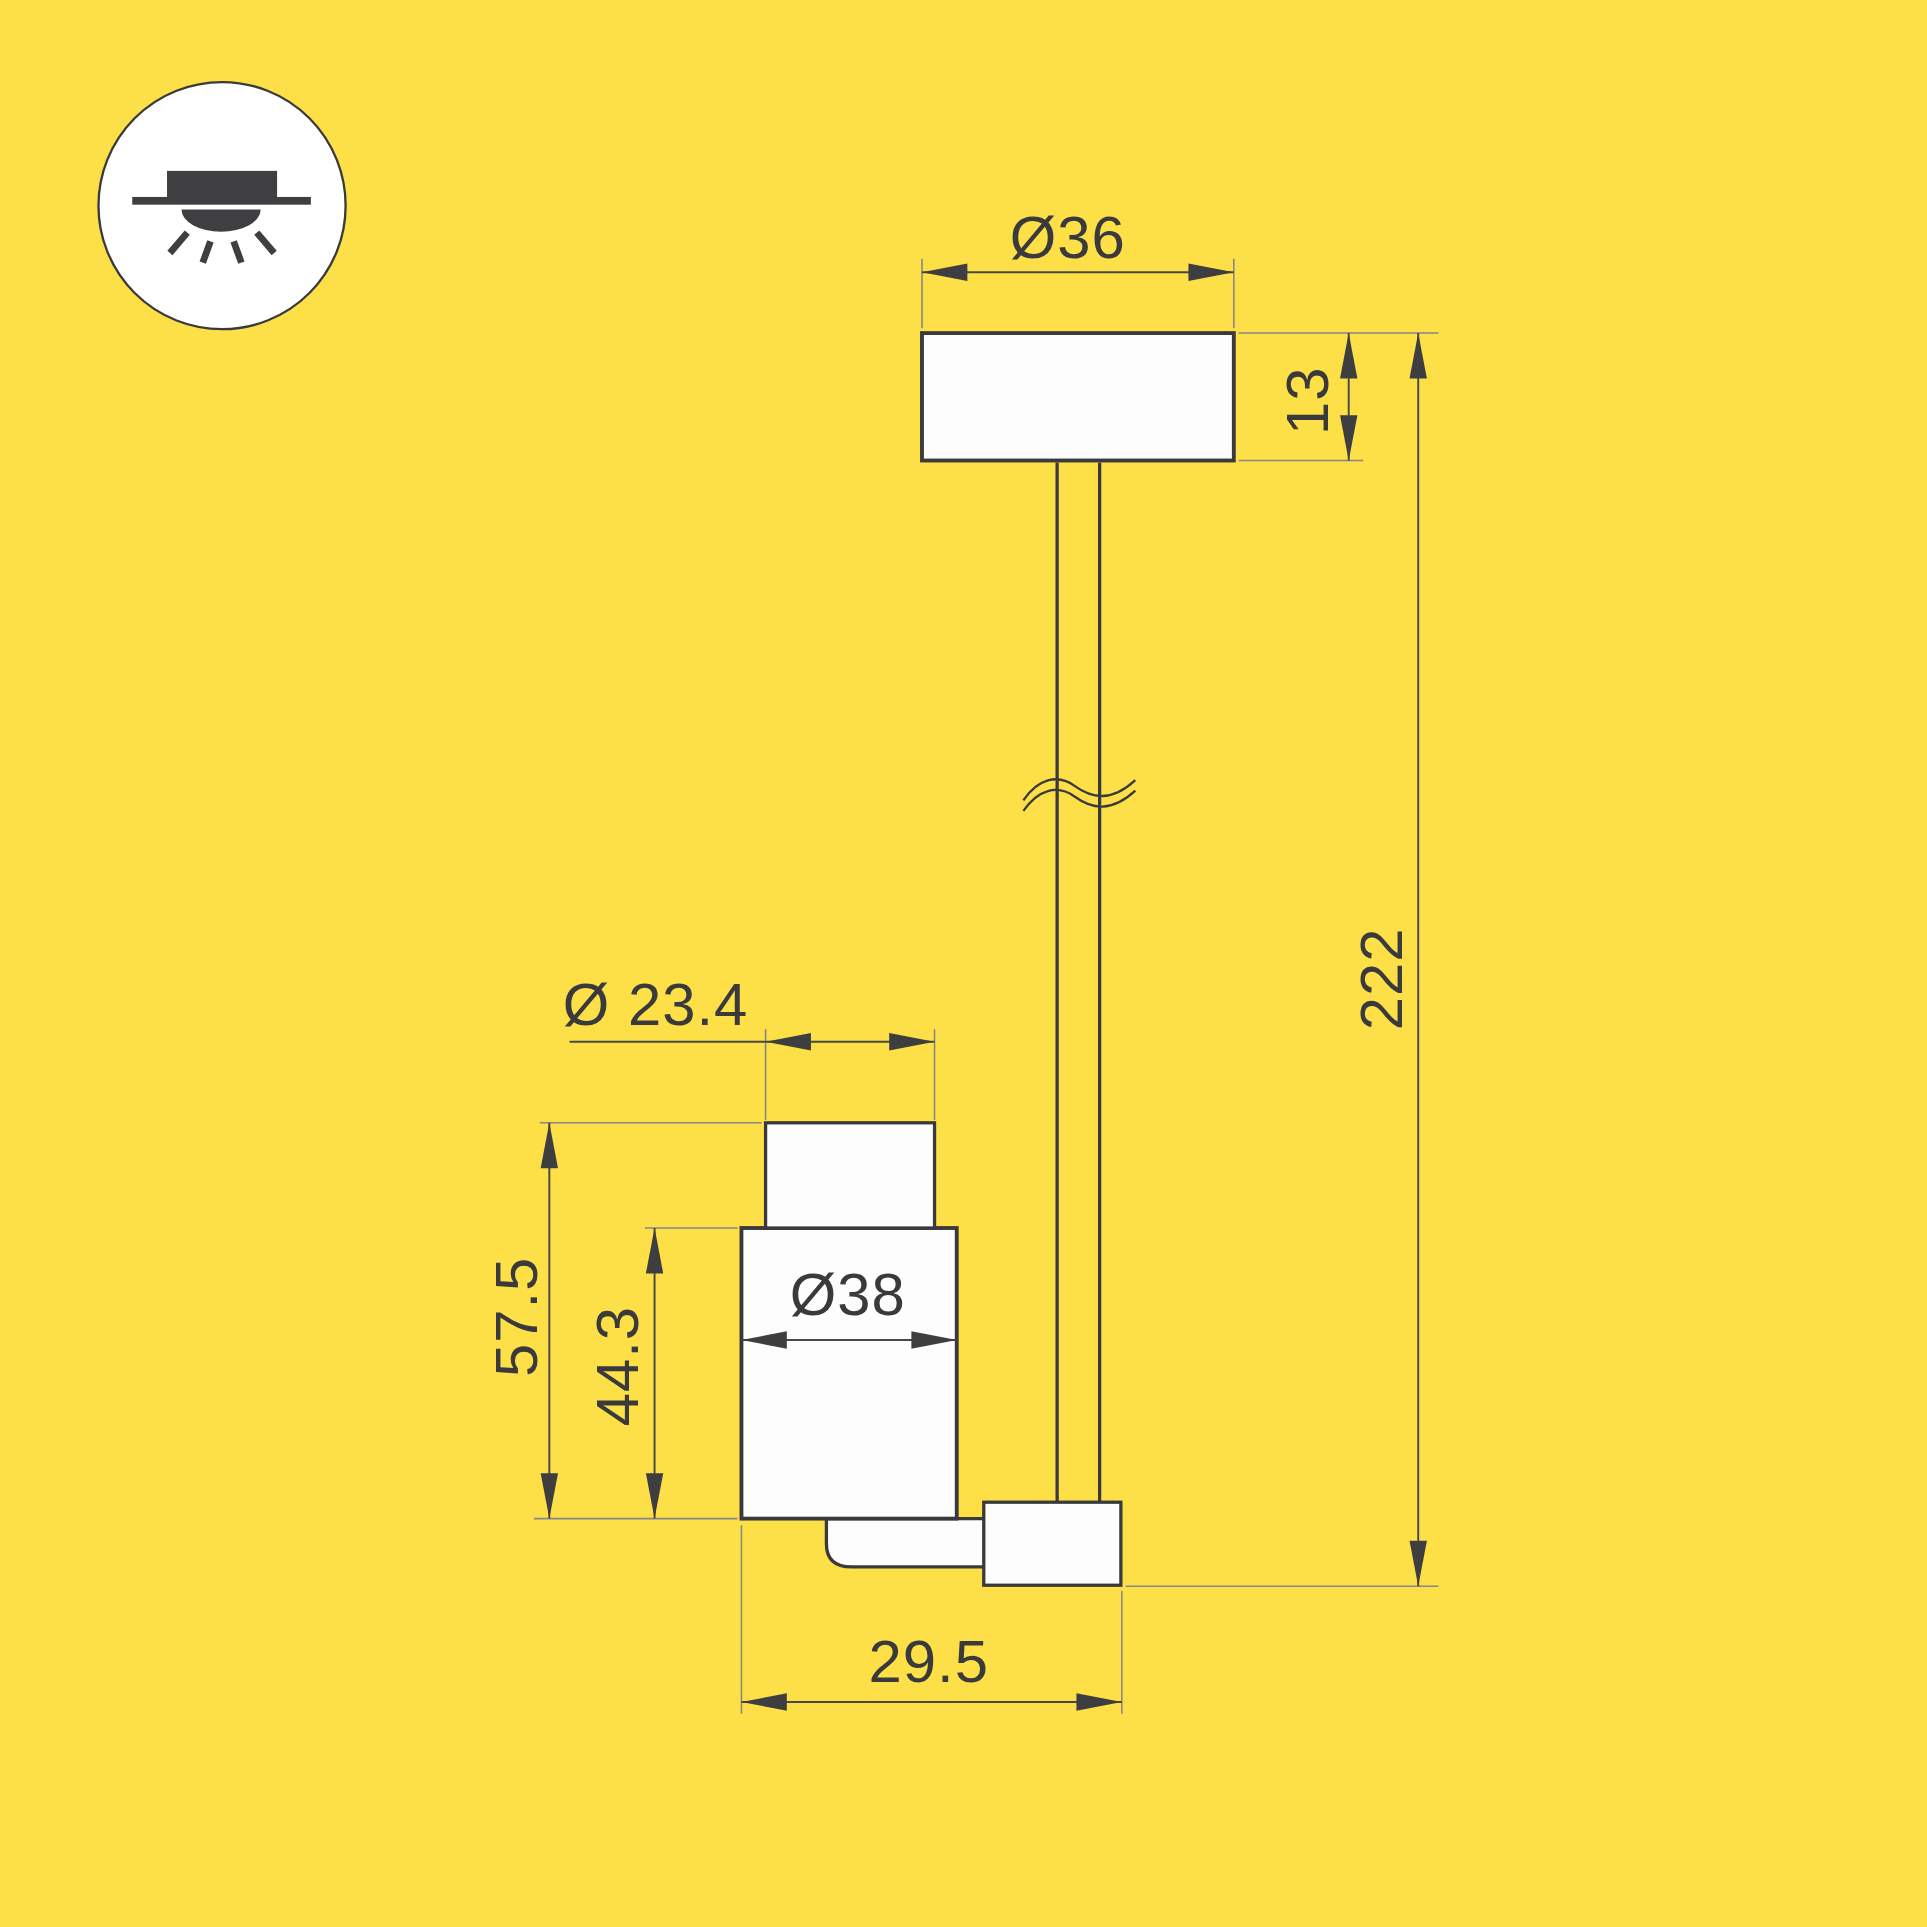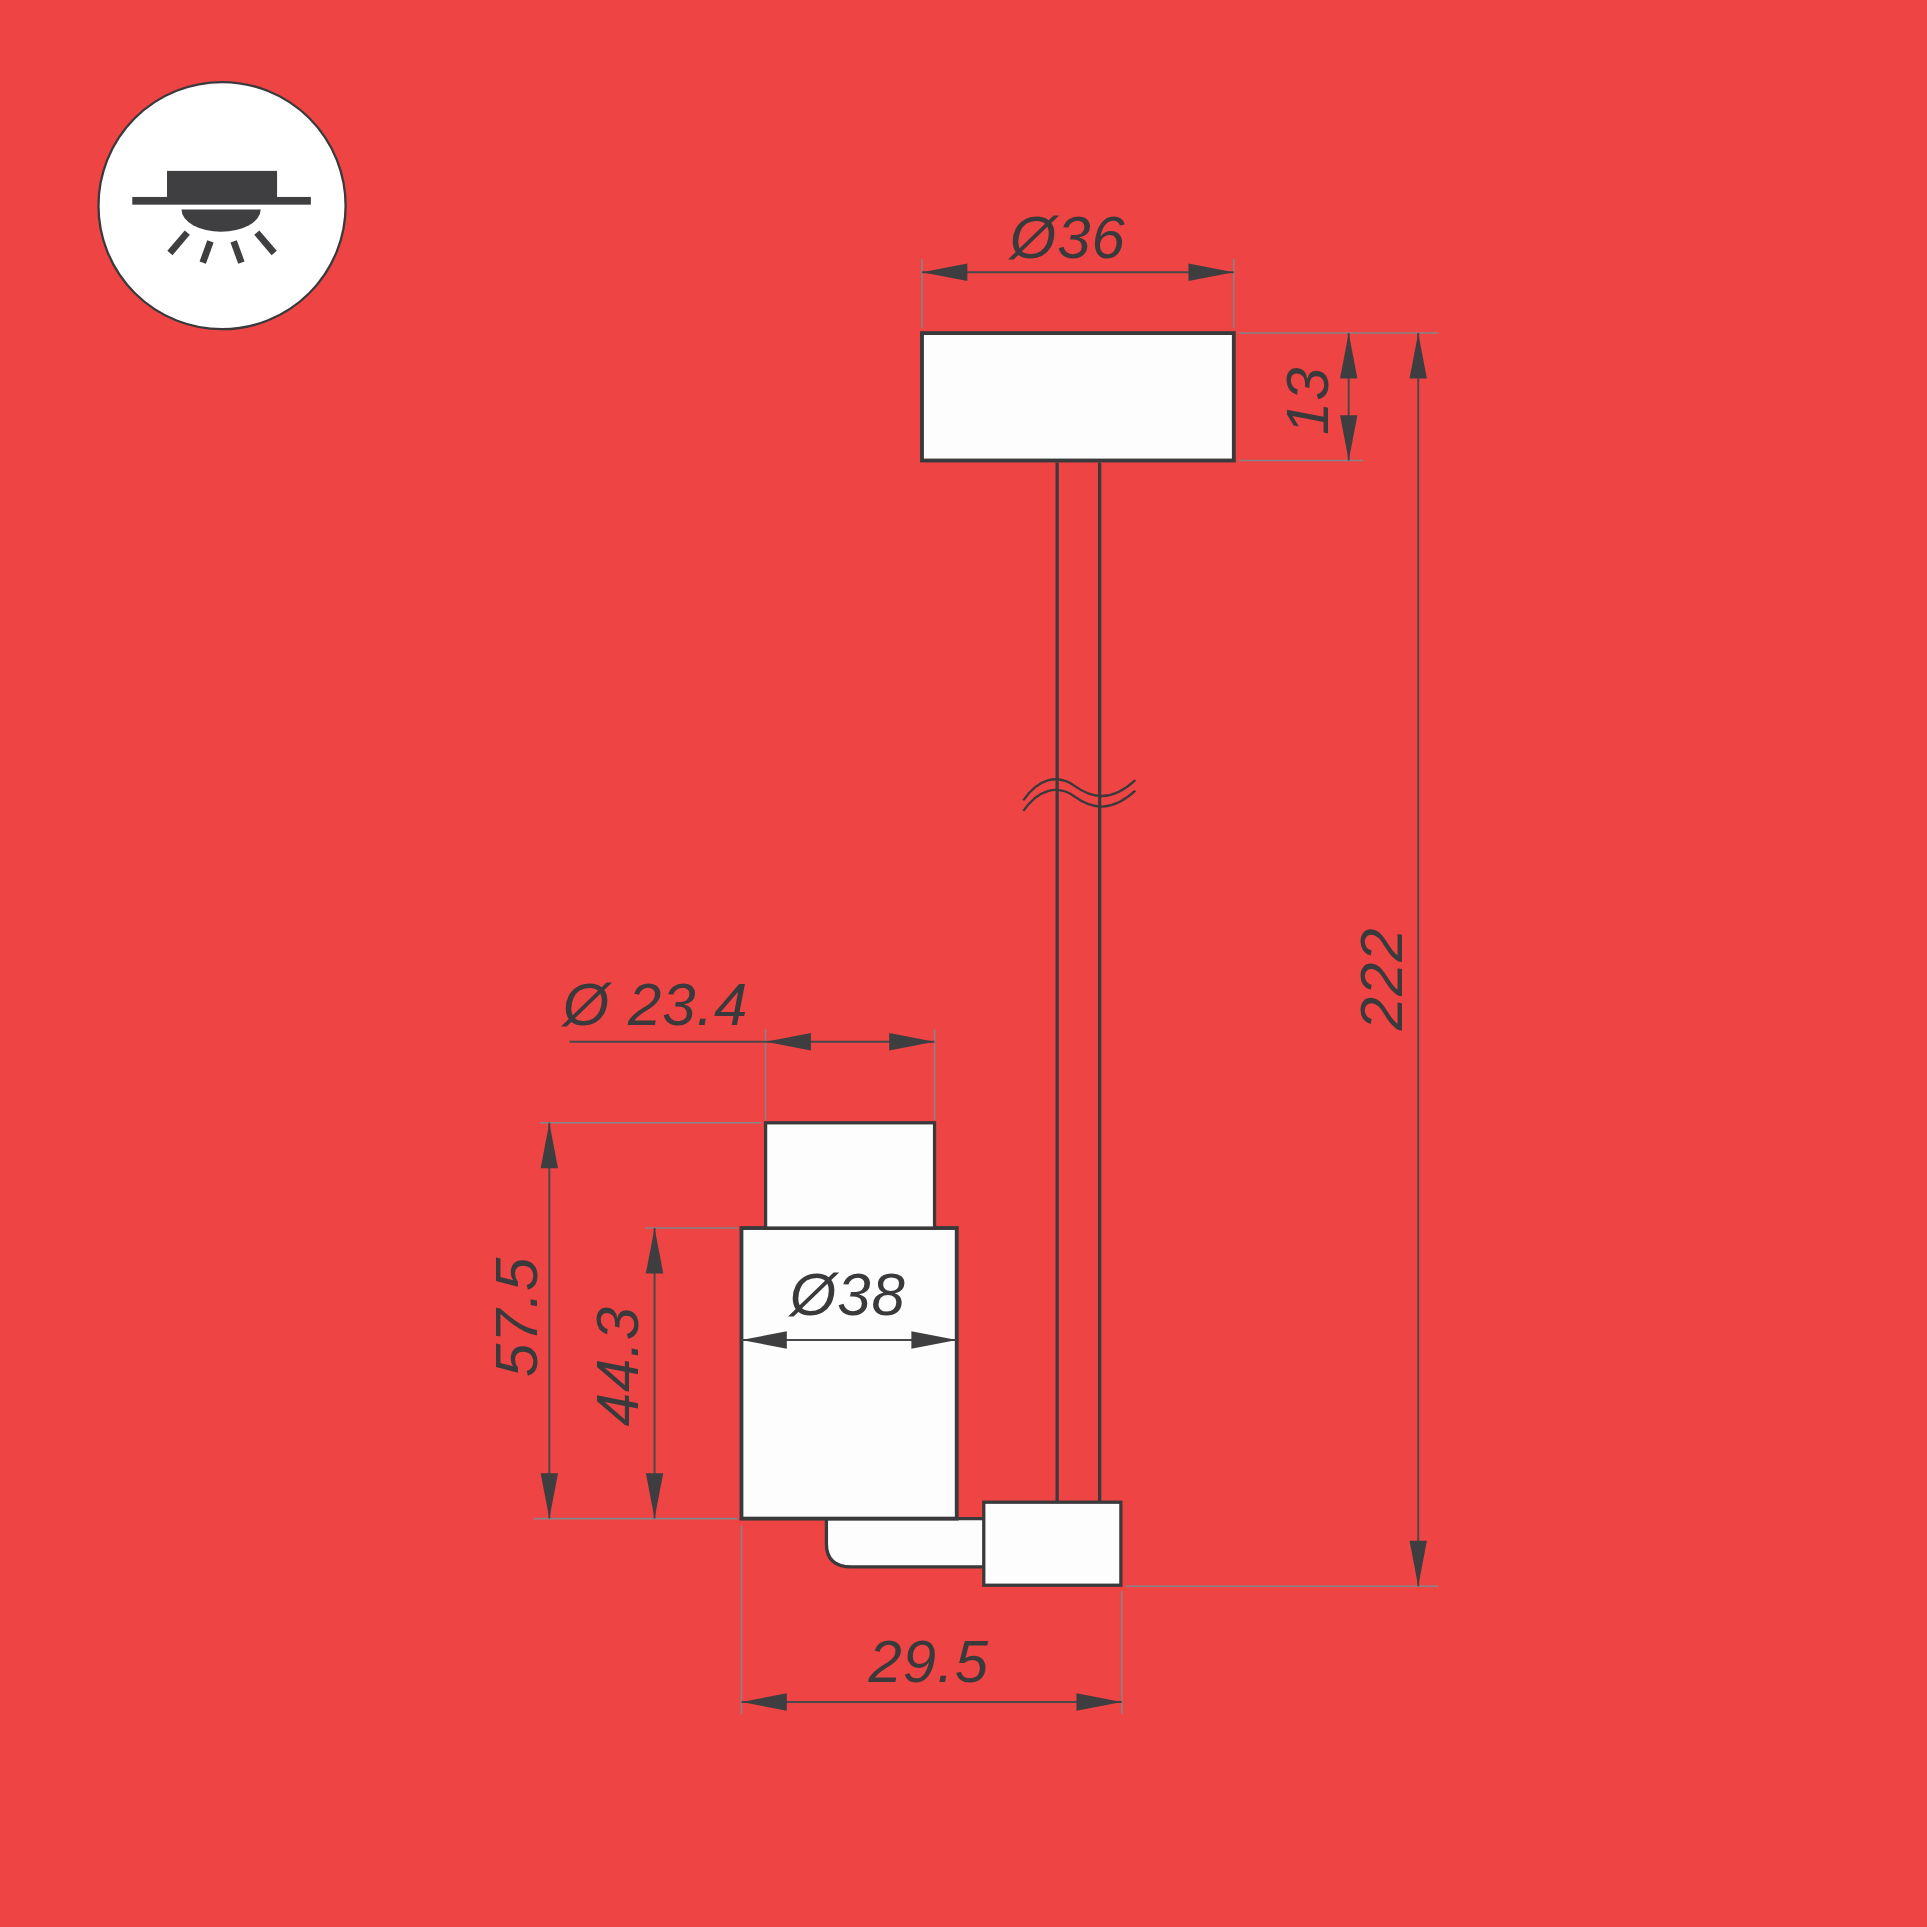--- a/index.html
+++ b/index.html
@@ -7,23 +7,22 @@
     padding: 0;
     background: #ffffff;
     width: 1927px;
     height: 1927px;
     font-family: "Liberation Sans", sans-serif;
   }
   .stage {
     position: relative;
     width: 1927px;
     height: 1927px;
-    background: #ef4444;
+    background: #fde047;
     overflow: hidden;
-    font-style: italic;
   }
   svg { display: block; }
   text {
     font-family: "Liberation Sans", sans-serif;
     font-size: 62px;
     font-weight: 400;
     letter-spacing: 1px;
     fill: #3a3a3c;
   }
   .outline  { fill: #fdfdfd; stroke: #3a3a3c; stroke-width: 4; }

